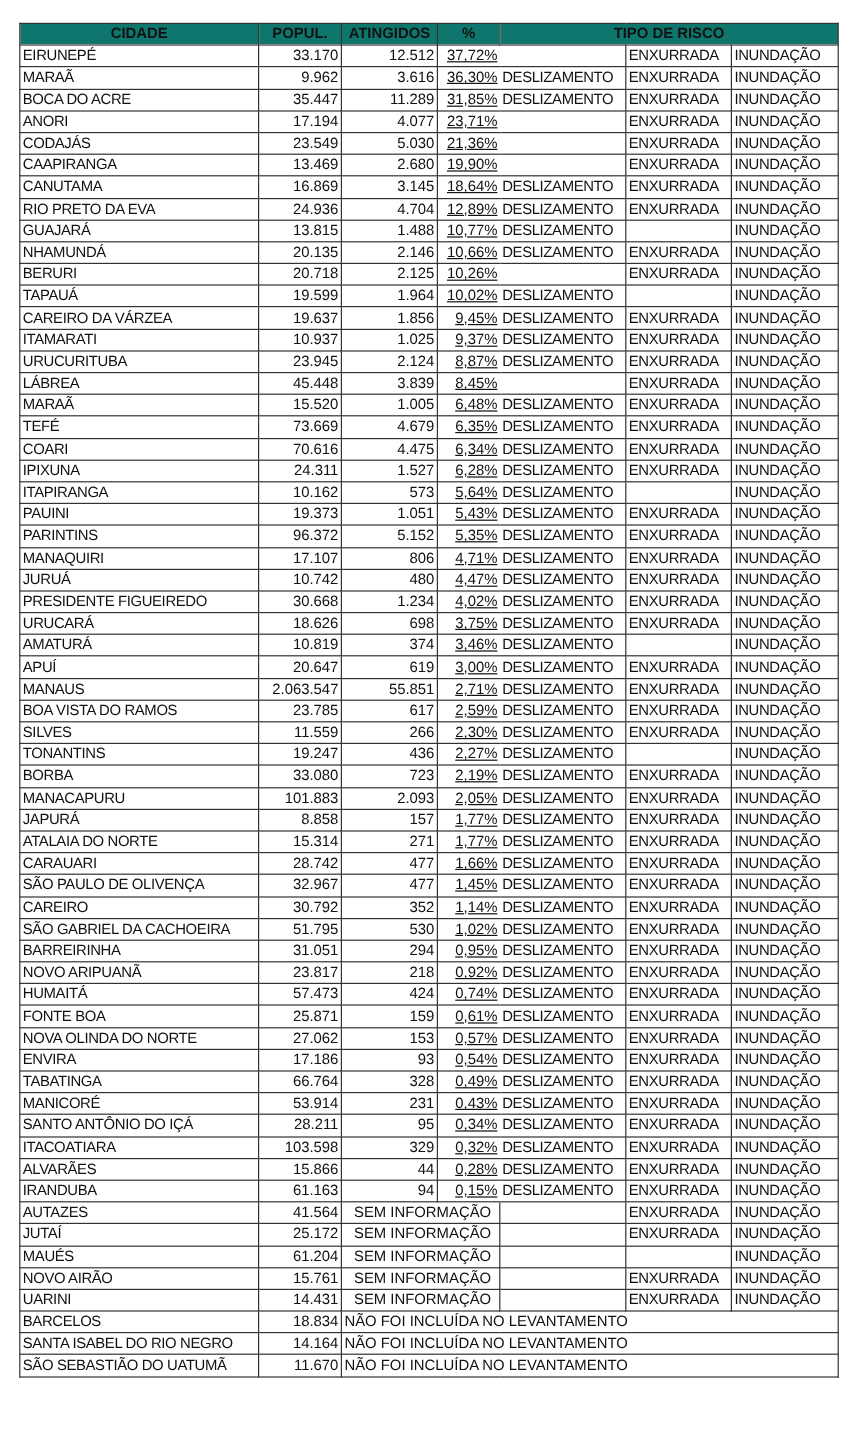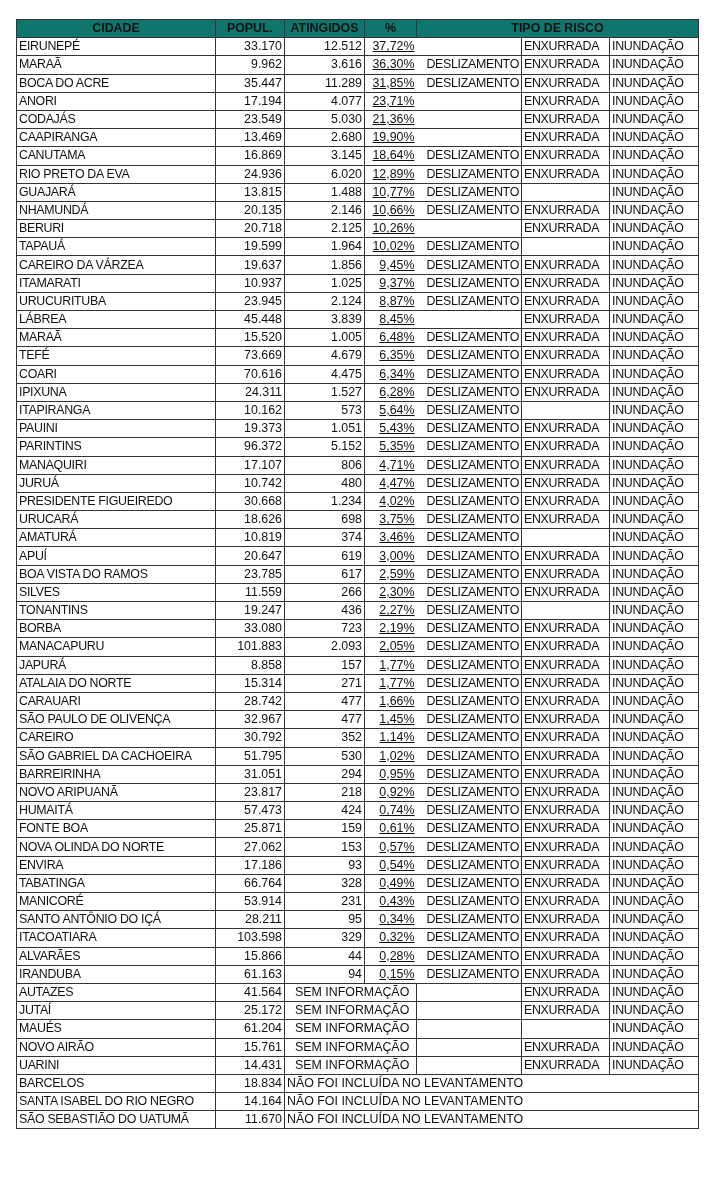--- a/index.html
+++ b/index.html
@@ -13,21 +13,21 @@
                white-space:nowrap; overflow:hidden; color:#111;
                transform-origin:left; }
   table.risk th { background:#0f766e; font-weight:bold; text-align:center;
                   font-size:12.4px; }
   td.num { text-align:right; }
   td.txt { text-align:left; }
   td.ctr { text-align:left; }
   td.cidade { text-align:left; letter-spacing:-0.3px; }
   td.risk { letter-spacing:-0.3px; }
   td.pct { text-align:right; border-right:none !important;text-decoration:underline; }
-  td.desl { border-left:none !important; padding-left:0;text-align:right; }
+  td.desl { border-left:none !important; padding-left:0; }
 </style>
 </head>
 <body>
 
 <table class="risk">
   <colgroup>
     <col style="width:199px">
     <col style="width:69px">
     <col style="width:80px">
     <col style="width:52px">
@@ -104,21 +104,21 @@
         <td class="num">16.869</td>
         <td class="num">3.145</td>
         <td class="pct">18,64%</td>
         <td class="txt risk desl">DESLIZAMENTO</td>
         <td class="txt risk">ENXURRADA</td>
         <td class="txt risk">INUNDAÇÃO</td>
       </tr>
       <tr>
         <td class="cidade">RIO PRETO DA EVA</td>
         <td class="num">24.936</td>
-        <td class="num">6.020</td>
+        <td class="num">4.704</td>
         <td class="pct">12,89%</td>
         <td class="txt risk desl">DESLIZAMENTO</td>
         <td class="txt risk">ENXURRADA</td>
         <td class="txt risk">INUNDAÇÃO</td>
       </tr>
       <tr>
         <td class="cidade">GUAJARÁ</td>
         <td class="num">13.815</td>
         <td class="num">1.488</td>
         <td class="pct">10,77%</td>
@@ -300,20 +300,29 @@
       <tr>
         <td class="cidade">APUÍ</td>
         <td class="num">20.647</td>
         <td class="num">619</td>
         <td class="pct">3,00%</td>
         <td class="txt risk desl">DESLIZAMENTO</td>
         <td class="txt risk">ENXURRADA</td>
         <td class="txt risk">INUNDAÇÃO</td>
       </tr>
       <tr>
+        <td class="cidade">MANAUS</td>
+        <td class="num">2.063.547</td>
+        <td class="num">55.851</td>
+        <td class="pct">2,71%</td>
+        <td class="txt risk desl">DESLIZAMENTO</td>
+        <td class="txt risk">ENXURRADA</td>
+        <td class="txt risk">INUNDAÇÃO</td>
+      </tr>
+      <tr>
         <td class="cidade">BOA VISTA DO RAMOS</td>
         <td class="num">23.785</td>
         <td class="num">617</td>
         <td class="pct">2,59%</td>
         <td class="txt risk desl">DESLIZAMENTO</td>
         <td class="txt risk">ENXURRADA</td>
         <td class="txt risk">INUNDAÇÃO</td>
       </tr>
       <tr>
         <td class="cidade">SILVES</td>

